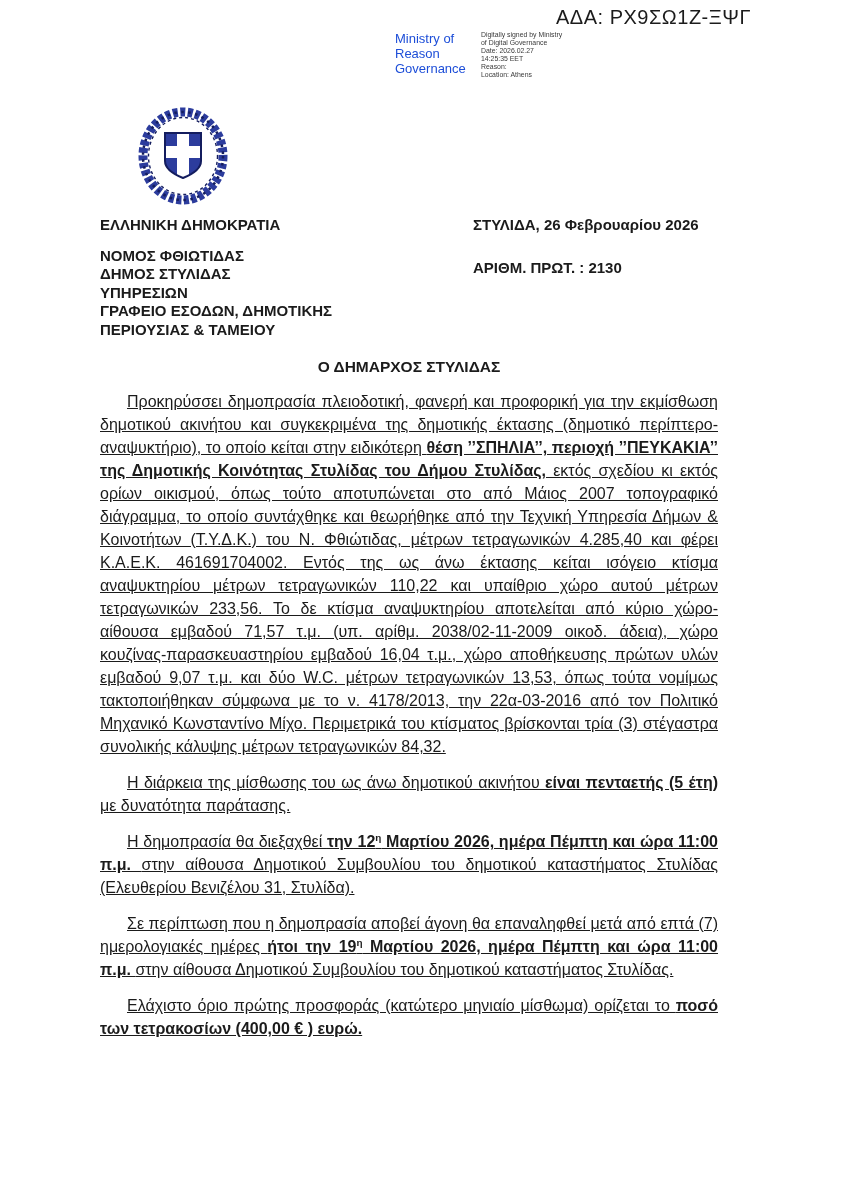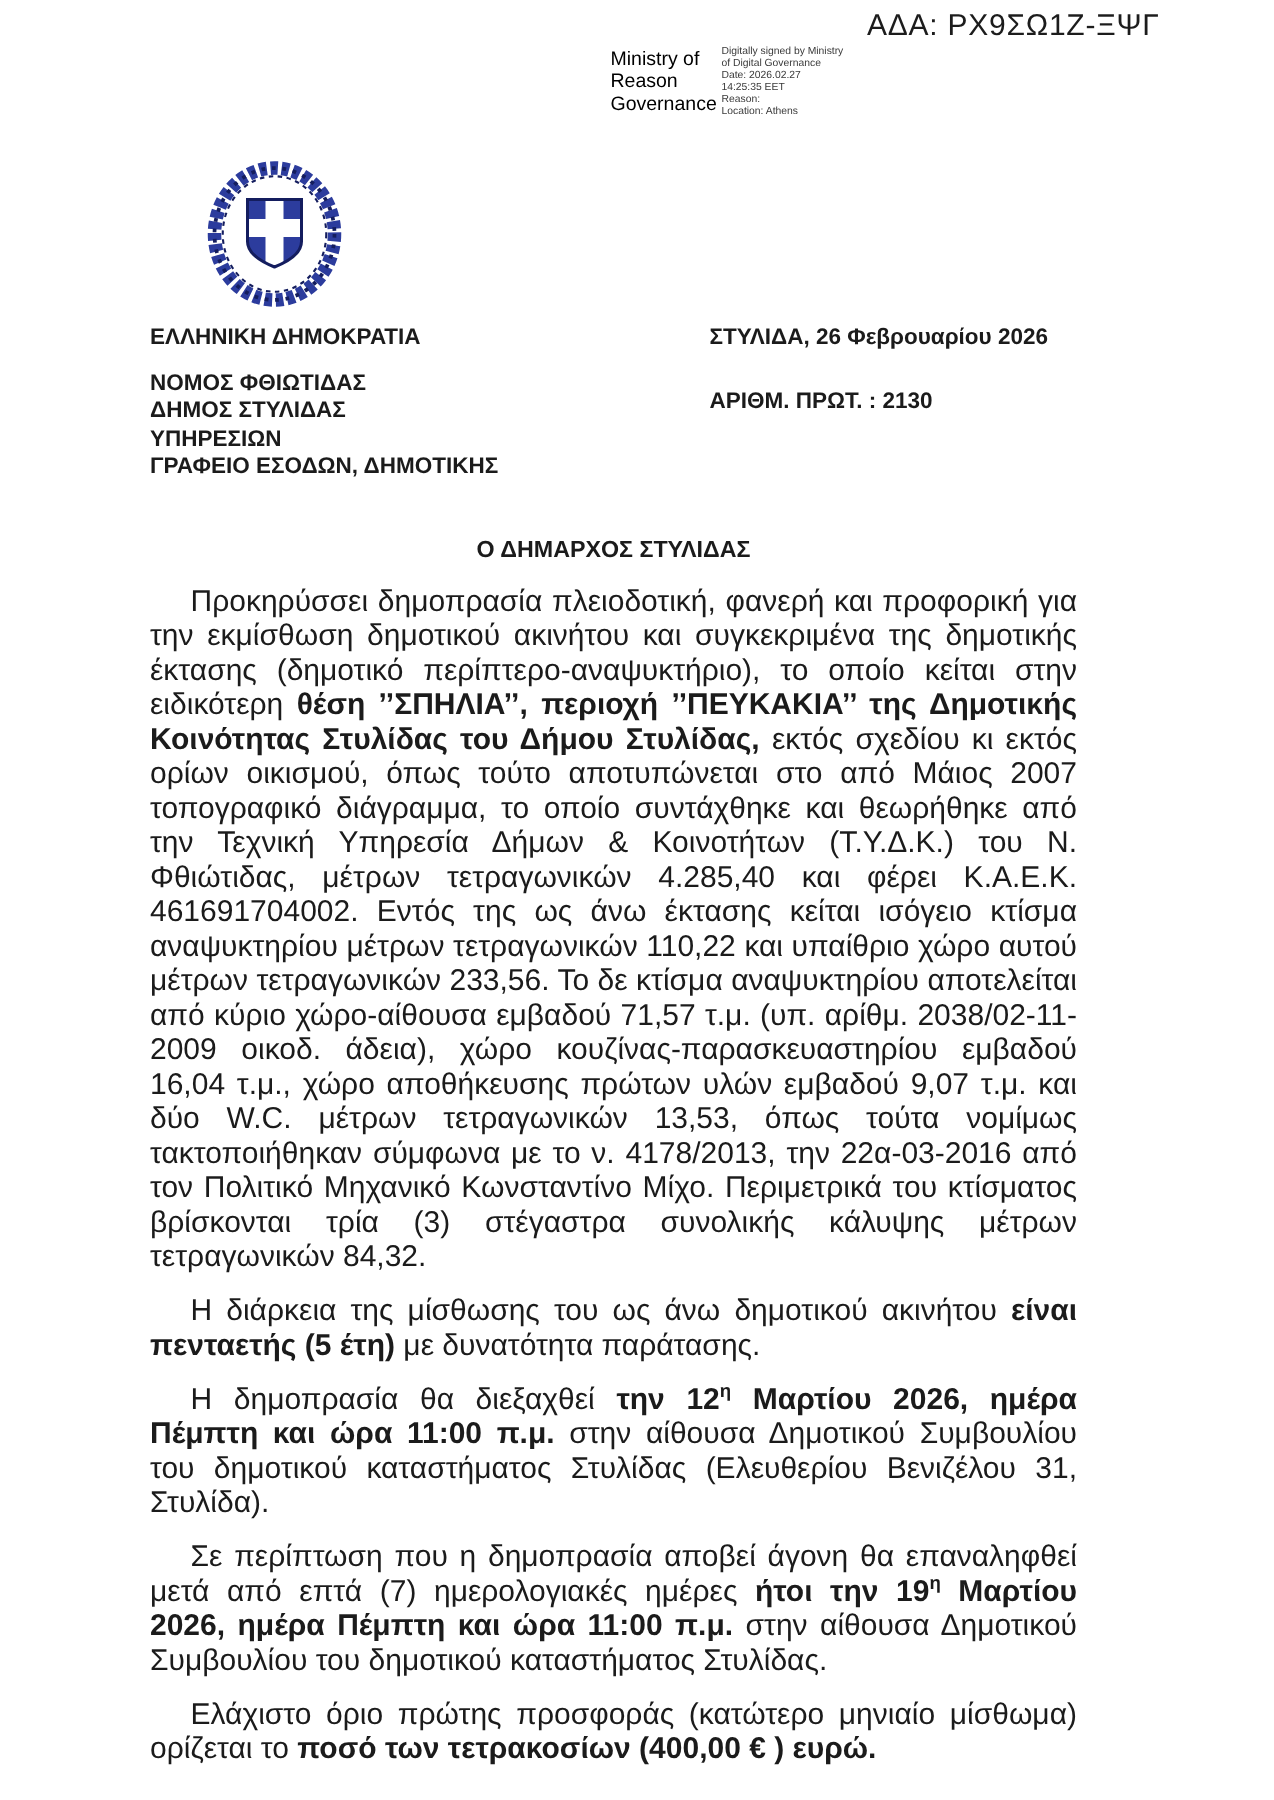--- a/index.html
+++ b/index.html
@@ -15,31 +15,30 @@
 
   
   .ada {
     position: absolute;
     left: 556px;
     top: 6px;
     font-size: 20px;
     letter-spacing: 0.5px;
     color: #1c1c1c;
     white-space: nowrap;
-    margin-left: 22px;
   }
 
   
   .ministry {
     position: absolute;
-    left: 407px;
+    left: 395px;
     top: 31px;
     font-size: 13px;
     line-height: 15px;
-    color: #000000;
+    color: #1d4ed8;
   }
   .sig-details {
     position: absolute;
     left: 481px;
     top: 31px;
     font-size: 6.9px;
     line-height: 7.9px;
     color: #3a3a3a;
   }
 
@@ -69,24 +68,25 @@
     font-weight: 700;
     font-size: 15.5px;
     line-height: 19px;
   }
   .title1 { margin-top: 2px; }
   .title2 { }
 
   .body { margin-top: 14px; }
   p.para {
     margin: 0 0 13px 0;
-    font-size: 20px;
+    font-size: 16px;
     line-height: 23px;
     text-align: justify;
     text-indent: 27px;
+    text-decoration: underline;
   }
   p.para sup { font-size: 0.62em; line-height: 0; }
 </style>
 </head>
 <body>
 
 <div class="page">
 
   <div class="ada">ΑΔΑ: ΡΧ9ΣΩ1Ζ-ΞΨΓ</div>
 
@@ -123,20 +123,21 @@
 
   <div class="content">
 
     <div class="hdr">
       <div class="hdr-left">
           <div>ΕΛΛΗΝΙΚΗ ΔΗΜΟΚΡΑΤΙΑ</div>
           <div>ΝΟΜΟΣ ΦΘΙΩΤΙΔΑΣ</div>
           <div>ΔΗΜΟΣ ΣΤΥΛΙΔΑΣ</div>
           <div>ΥΠΗΡΕΣΙΩΝ</div>
           <div>ΓΡΑΦΕΙΟ ΕΣΟΔΩΝ, ΔΗΜΟΤΙΚΗΣ</div>
+          <div>ΠΕΡΙΟΥΣΙΑΣ &amp; ΤΑΜΕΙΟΥ</div>
         </div>
       <div class="hdr-right">
         <div class="place-date">ΣΤΥΛΙΔΑ,  26 Φεβρουαρίου 2026</div>
         <div class="protocol">ΑΡΙΘΜ. ΠΡΩΤ. : 2130</div>
       </div>
     </div>
 
     <div class="title title2">Ο  ΔΗΜΑΡΧΟΣ ΣΤΥΛΙΔΑΣ</div>
 
     <div class="body">

